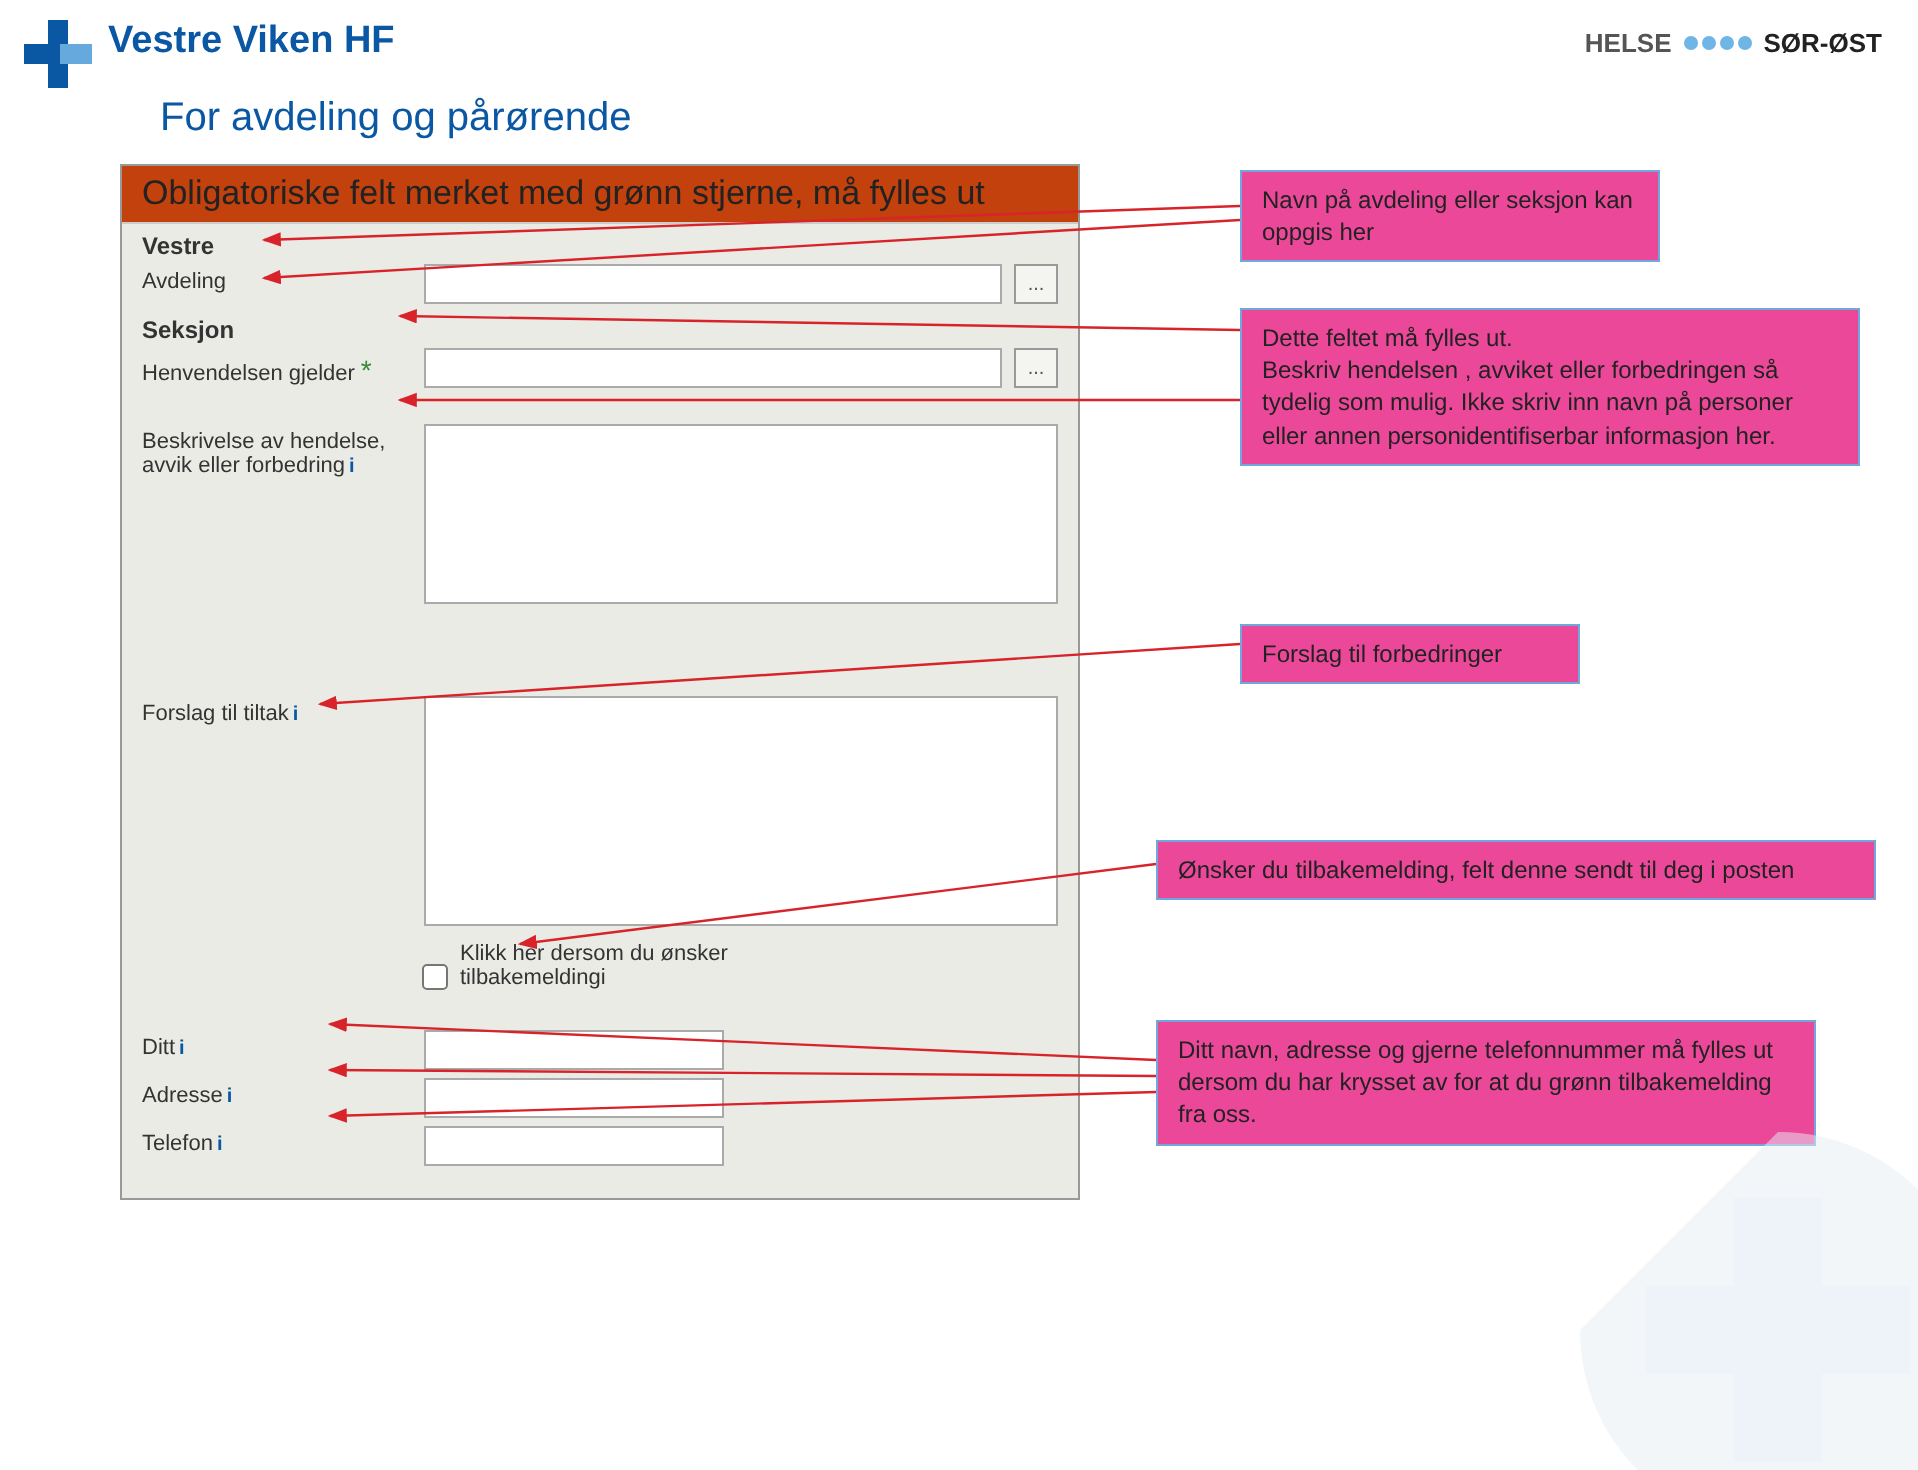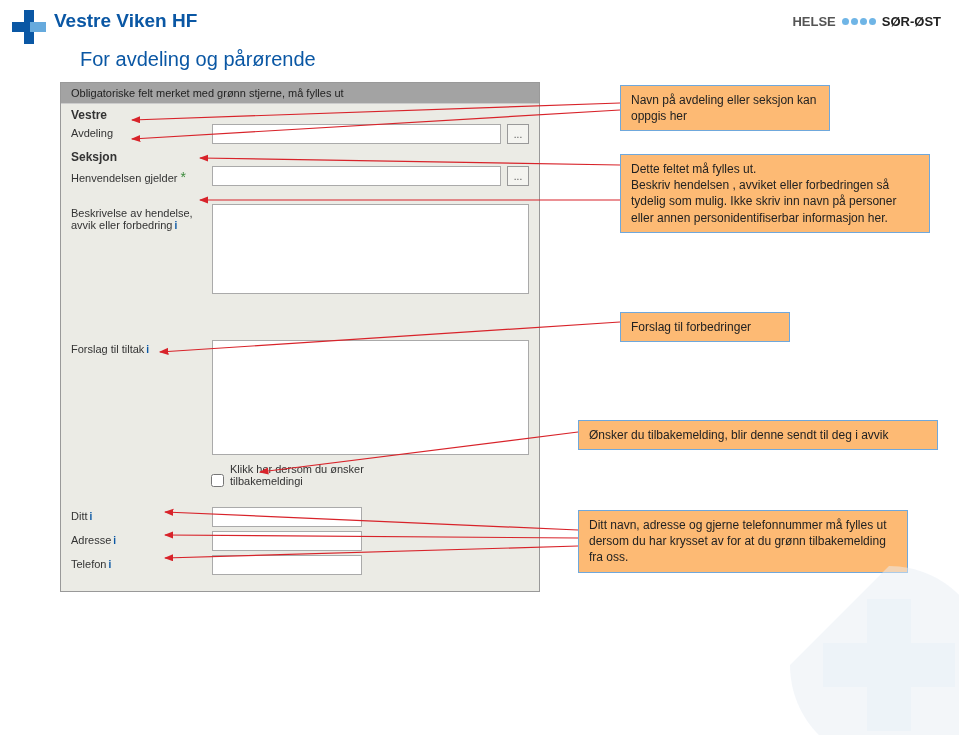--- a/index.html
+++ b/index.html
@@ -48,24 +48,24 @@
     position: absolute;
     top: 82px; left: 60px;
     width: 480px;
     background: #ebebe5;
     border: 1px solid #999;
     padding: 0;
     font-size: 11px;
     color: #333;
   }
   .form-banner {
-    background: #a3a3a3;
+    background: #c2410c;
     border-bottom: 1px solid #ccc;
     padding: 4px 10px;
-    font-size: 11px;
+    font-size: 17px;
     color: #222;
   }
   .section-label {
     font-weight: bold; font-size: 12px; padding: 4px 10px 0;
   }
   .row {
     display: flex; align-items: flex-start;
     padding: 2px 10px; gap: 6px;
     position: relative;
   }
@@ -93,21 +93,21 @@
   .checkbox-row { padding: 6px 10px 4px 150px; display:flex; align-items:flex-end; gap:6px;}
   .checkbox-row input { margin-top:2px;}
   .checkbox-row .cblbl { font-size:11px; color:#333; width:160px;}
   .short input[type="text"]{ width:150px; flex:none;}
   .spacer { height: 14px; }
 
   
   .callout {
     position: absolute;
     border: 1px solid #6fa8dc;
-    background: #fdba74;
+    background: #ec4899;
     padding: 6px 10px;
     font-size: 12px;
     color: #222;
     line-height: 1.35;
   }
 
   
   svg.arrows {
     position:absolute; top:0; left:0; width:959px; height:735px;
     pointer-events:none;
@@ -207,21 +207,21 @@
     </div>
     <input type="text" style="">
   </div>
   <div class="spacer"></div>
 </div>
 
 <div class="callout" style="top:85px; left:620px; width:210px;">Navn på avdeling eller seksjon kan oppgis her</div>
 <div class="callout" style="top:154px; left:620px; width:310px; white-space:pre-line;">Dette feltet må fylles ut.
 Beskriv hendelsen , avviket eller  forbedringen så tydelig som mulig. Ikke skriv inn navn på personer eller annen personidentifiserbar informasjon her.</div>
 <div class="callout" style="top:312px; left:620px; width:170px;">Forslag til forbedringer</div>
-<div class="callout" style="top:420px; left:578px; width:360px;">Ønsker du tilbakemelding, blir denne sendt til deg i avvik</div>
+<div class="callout" style="top:420px; left:578px; width:360px;">Ønsker du tilbakemelding, felt denne sendt til deg i posten</div>
 <div class="callout" style="top:510px; left:578px; width:330px;">Ditt navn, adresse og gjerne telefonnummer må fylles ut dersom du har krysset av for at du grønn tilbakemelding  fra oss.</div>
 
 <svg class="arrows">
   <defs>
     <marker id="ah" markerWidth="8" markerHeight="8" refX="7" refY="3" orient="auto">
       <path d="M0,0 L8,3 L0,6 Z" class="arrowhead"></path>
     </marker>
   </defs>
 
   <line class="arrowline" x1="620" y1="103" x2="132" y2="120" marker-end="url(#ah)"></line>

